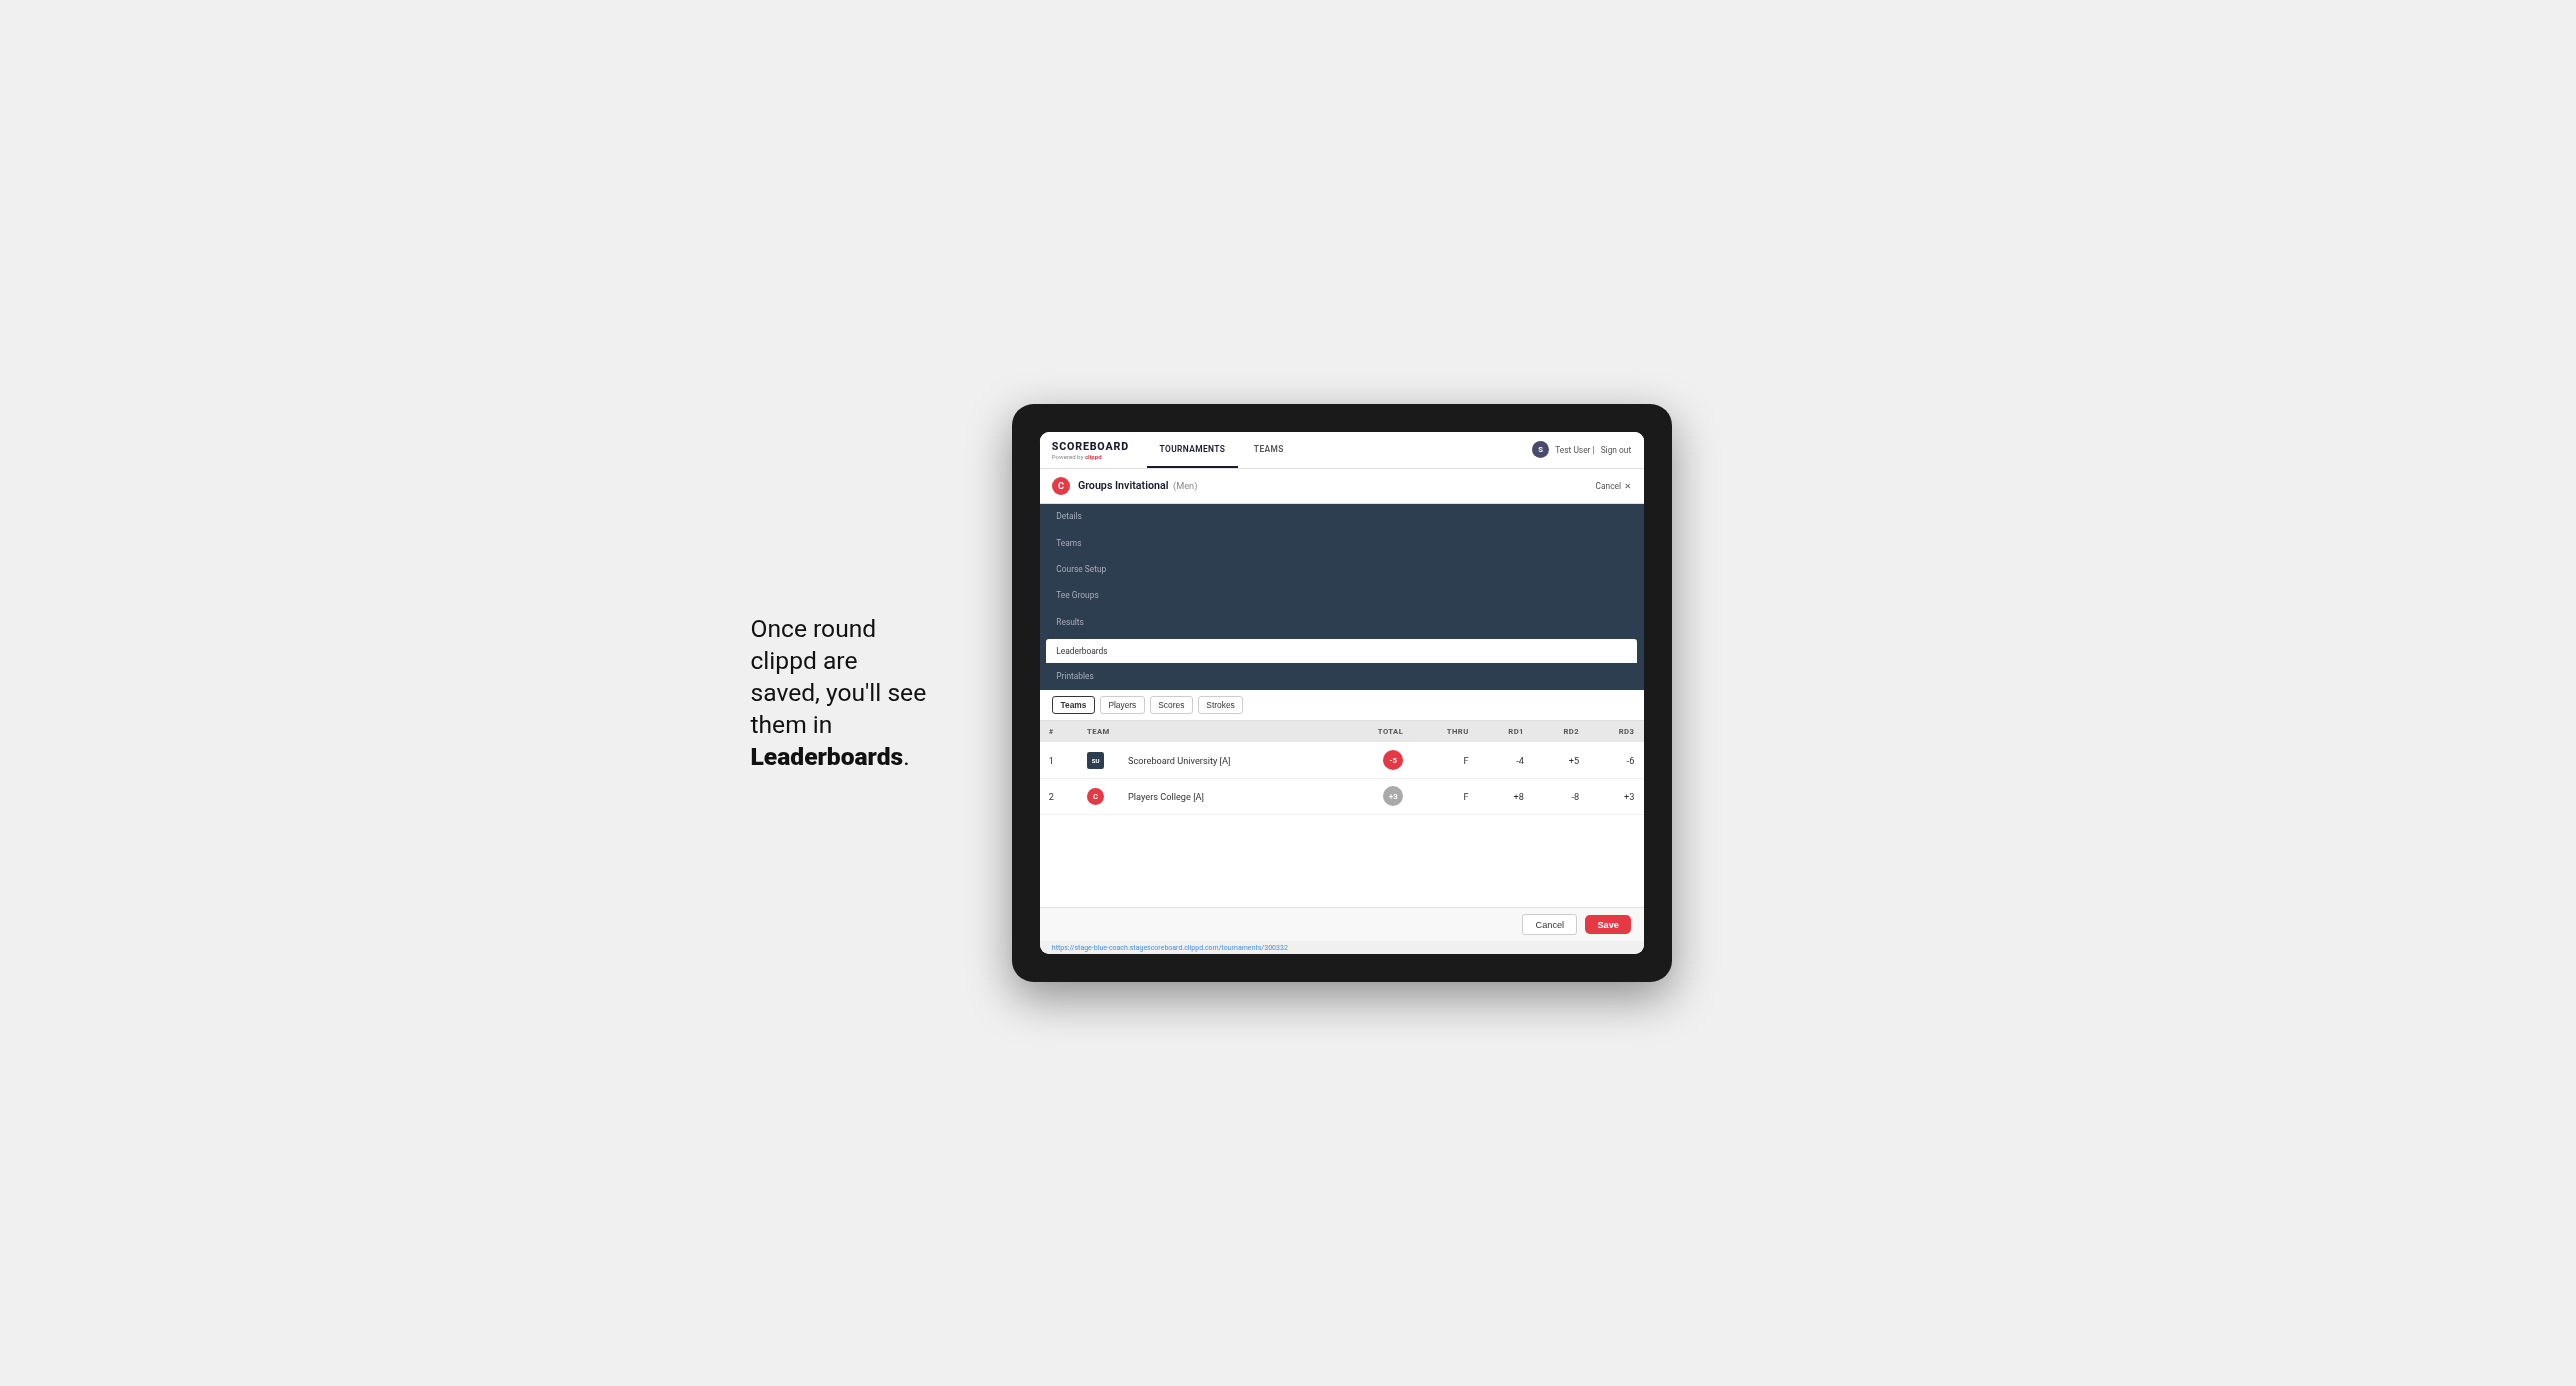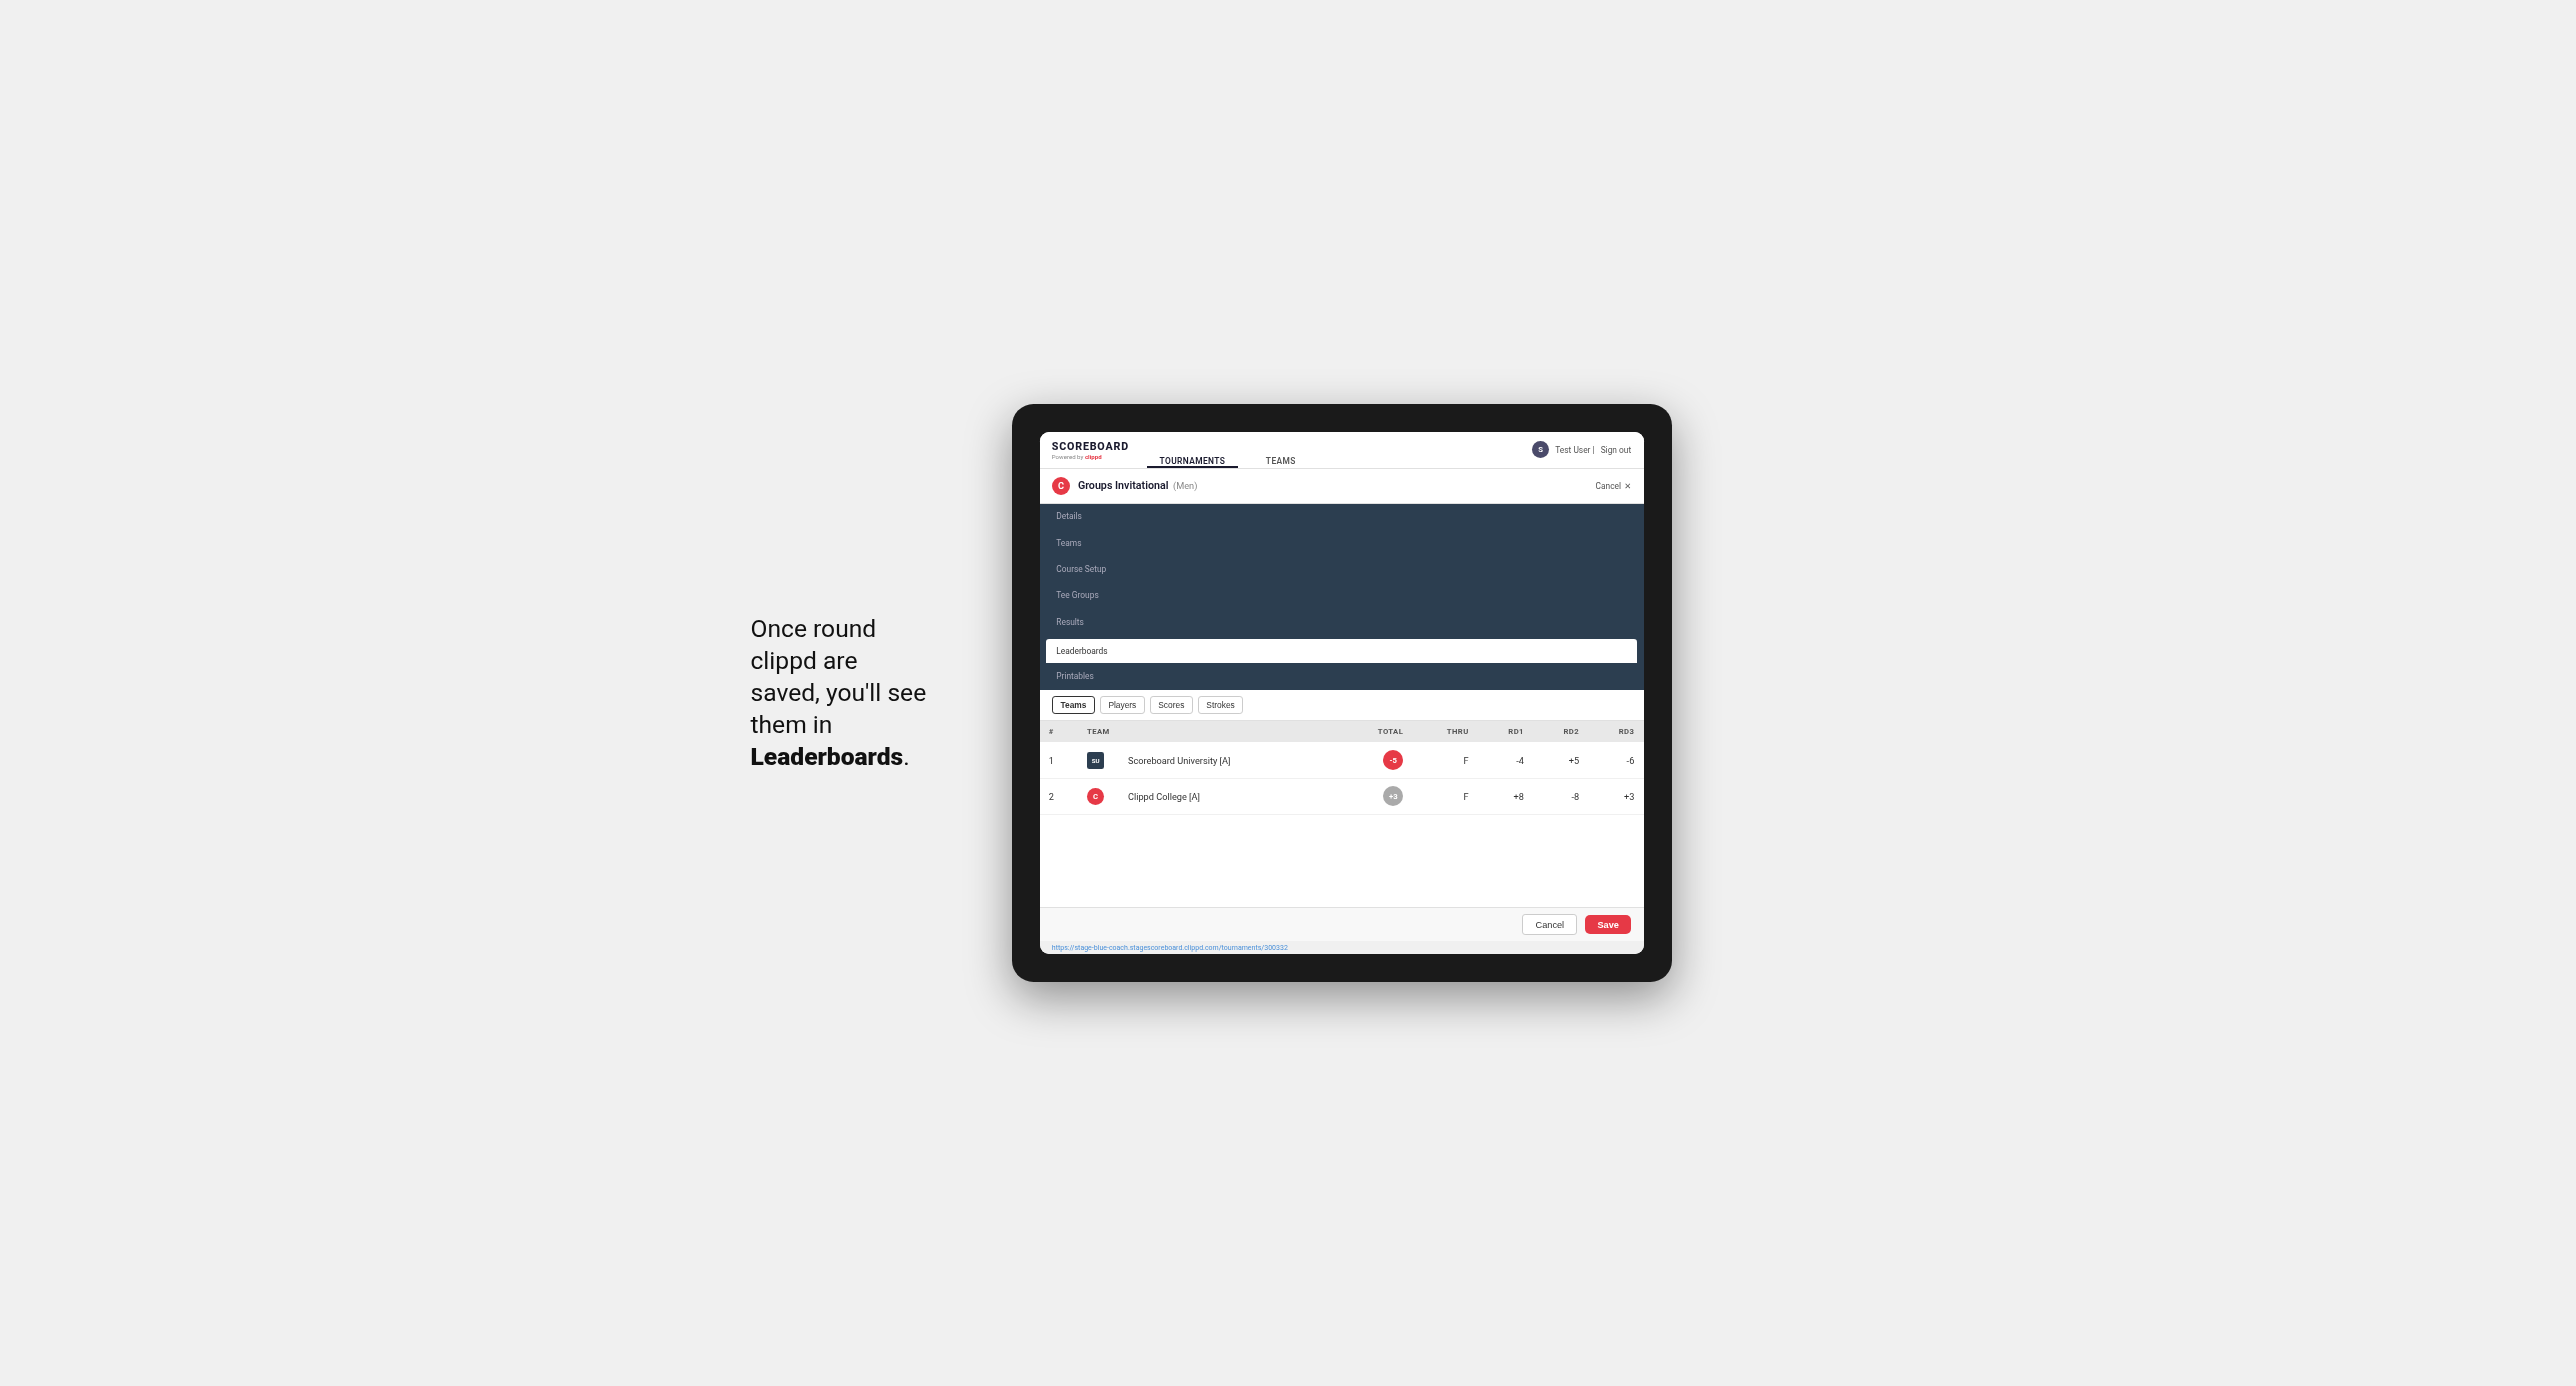--- a/index.html
+++ b/index.html
@@ -73,23 +73,22 @@
       font-size: 6.1px;
       color: #888;
     }
     .logo-clippd {
       color: #e63946;
       font-weight: 700;
     }
 
     .nav-links {
       display: flex;
-      gap: 16px;
+      gap: 4px;
       height: 100%;
-      align-items: flex-end;
     }
     .nav-link {
       padding: 0 12.3px;
       display: flex;
       align-items: center;
       font-size: 8.4px;
       font-weight: 600;
       color: #555;
       text-transform: uppercase;
       letter-spacing: 0.4px;
@@ -440,21 +439,21 @@
             <td class="right">-4</td>
             <td class="right">+5</td>
             <td class="right">-6</td>
           </tr>
 
           <tr class="table-row">
             <td>2</td>
             <td>
               <div class="team-cell">
                 <div class="team-logo-c">C</div>
-                <span>Clippd College [A]</span>
+                <span>Players College [A]</span>
               </div>
             </td>
             <td class="right">
               <div class="total-cell">
                 <div class="score-badge-gray">+3</div>
               </div>
             </td>
             <td class="right">F</td>
             <td class="right">+8</td>
             <td class="right">-8</td>

